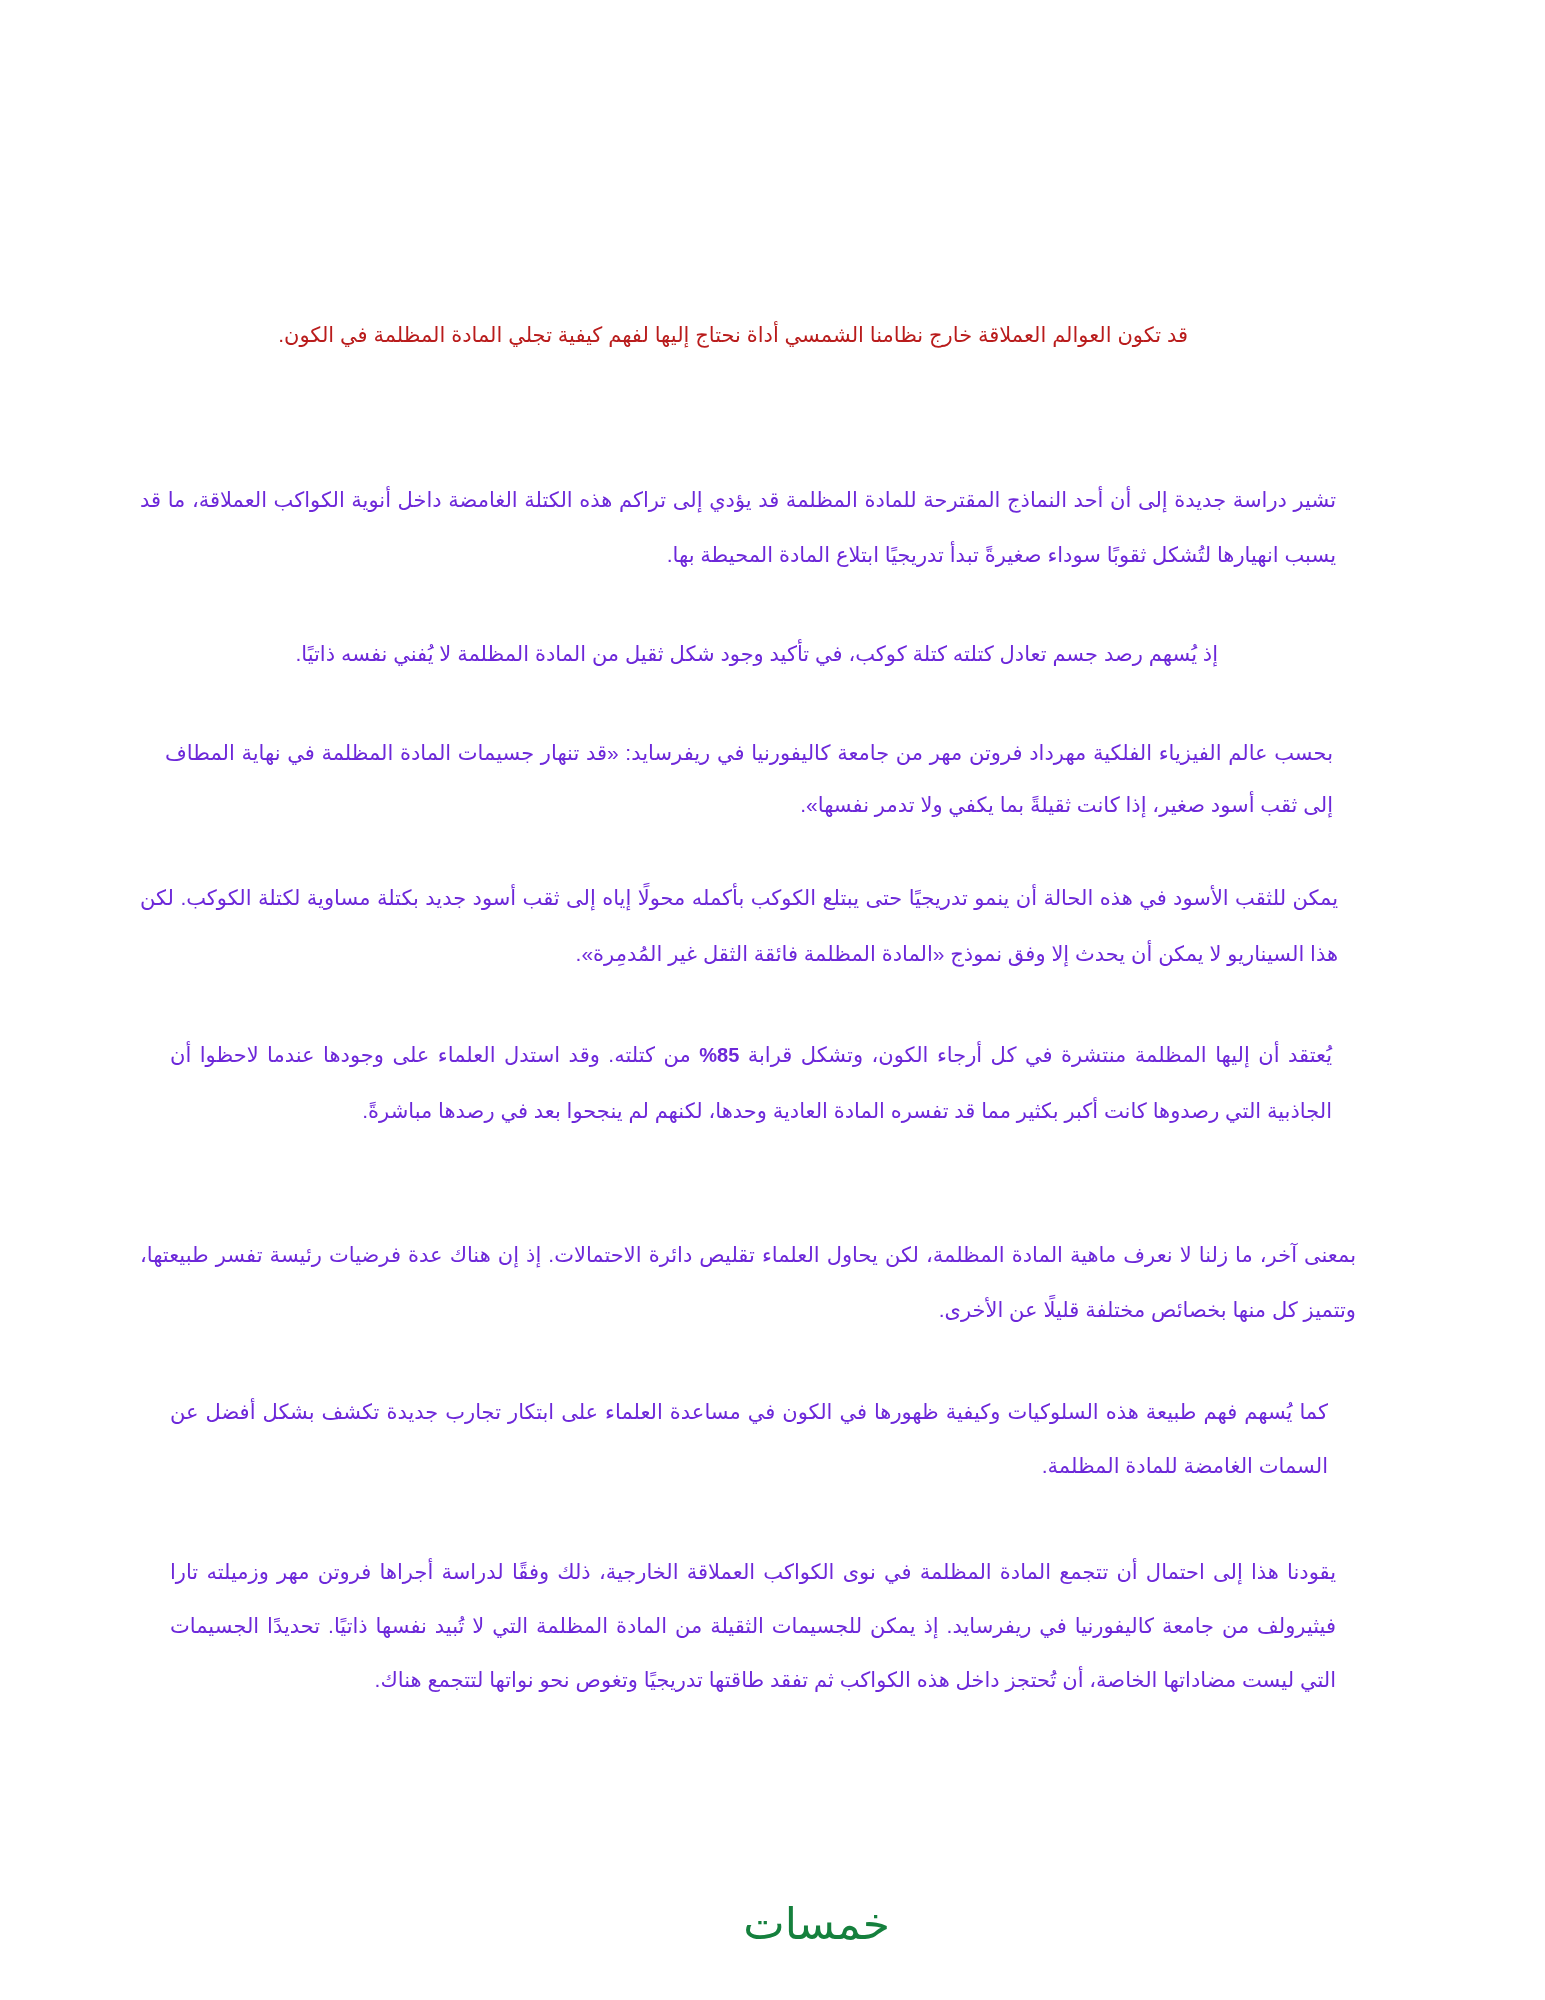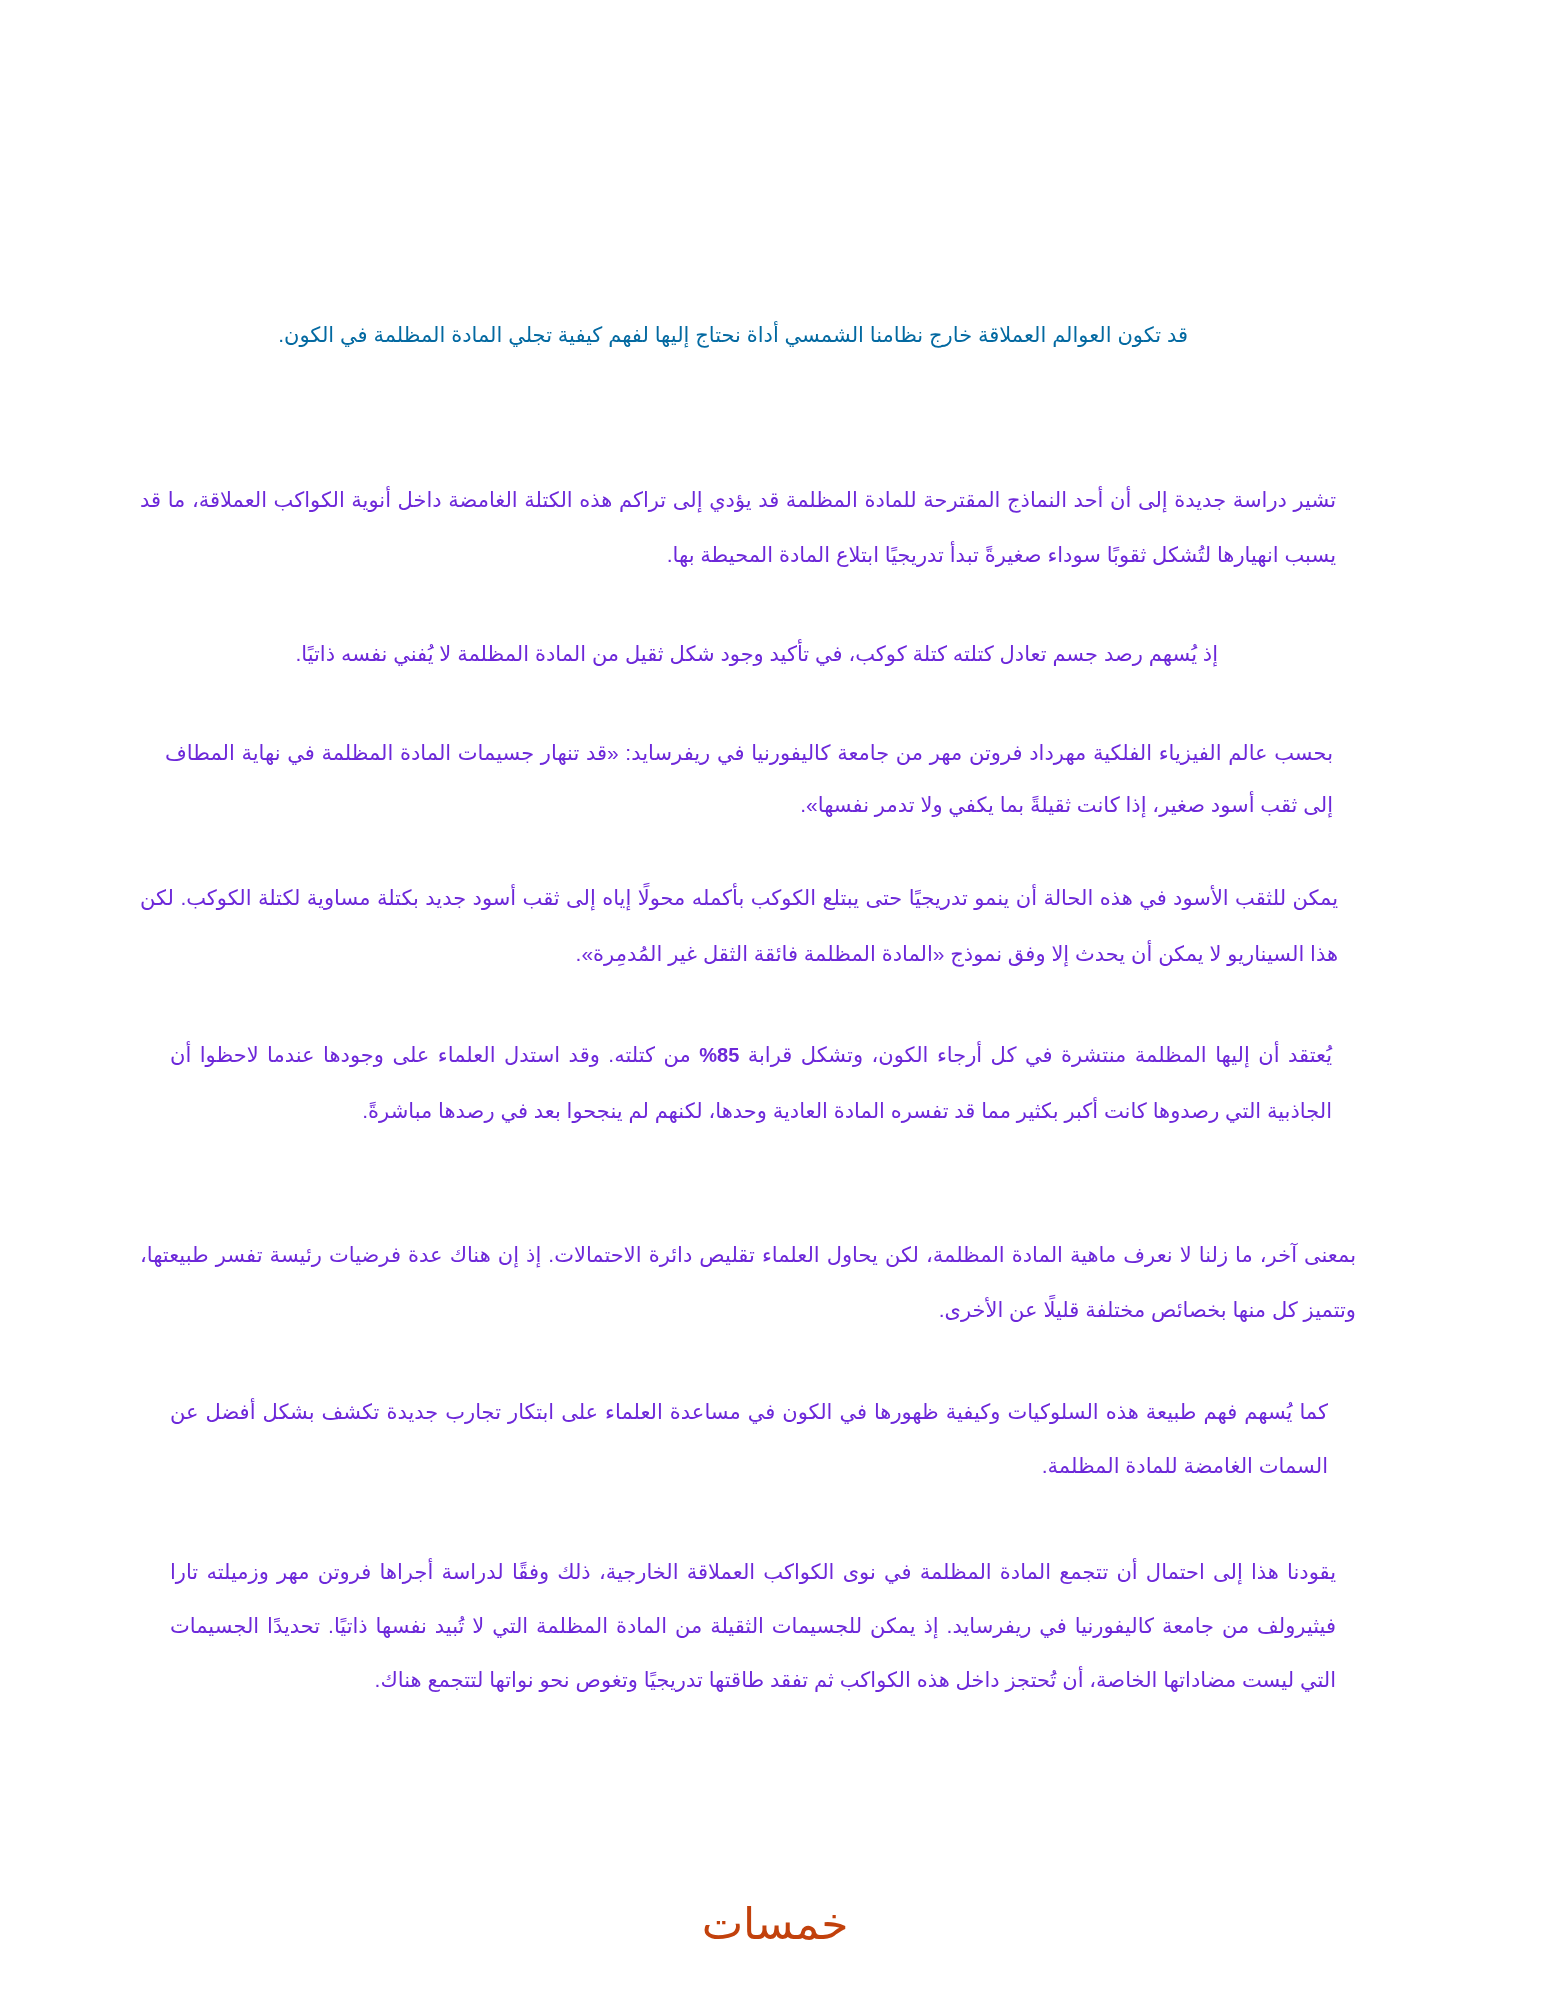--- a/index.html
+++ b/index.html
@@ -11,38 +11,38 @@
     .page { position: absolute; left: 0; top: 0; width: 1545px; height: 2000px; }
     .title {
       position: absolute; left: 178px; width: 1120px; top: 178px;
       direction: rtl; text-align: right;
       color: #0f6fc6; font-size: 47px; line-height: 68px; font-weight: normal;
       margin: 0;
     }
     .subtitle {
       position: absolute; left: 178px; width: 1010px; top: 320px;
       direction: rtl; text-align: right; font-size: 21px; line-height: 30px; margin: 0;
-      color: #0369a1;
+      color: #b91c1c;
     }
     .para {
       position: absolute; direction: rtl; text-align: justify; text-align-last: right;
       font-size: 21px; margin: 0; color: #6d28d9;
     }
     .para b { font-weight: bold; font-size: 20px; }
     .p1 { top: 472px; left: 140px; width: 1196px; line-height: 55px; }
     .p2 { top: 634px; left: 160px; width: 1058px; line-height: 40px; text-align: right; }
     .p3 { top: 727px; left: 165px; width: 1168px; line-height: 52px; }
     .p4 { top: 870px; left: 140px; width: 1198px; line-height: 56px; }
     .p5 { top: 1027px; left: 170px; width: 1162px; line-height: 55px; }
     .p6 { top: 1227px; left: 140px; width: 1216px; line-height: 55px; }
     .p7 { top: 1385px; left: 170px; width: 1158px; line-height: 54px; }
     .p8 { top: 1545px; left: 170px; width: 1166px; line-height: 54px; }
     .watermark {
-      position: absolute; left: 660px; top: 1898px; width: 230px; text-align: center;
-      font-size: 44px; color: #c2410c; direction: rtl; letter-spacing: 2px;
+      position: absolute; left: 660px; top: 1898px; width: 230px; text-align: right;
+      font-size: 44px; color: #15803d; direction: rtl; letter-spacing: 2px;
     }
   </style>
 </head>
 <body>
 
 <div class="page">
   <p class="subtitle">قد تكون العوالم العملاقة خارج نظامنا الشمسي أداة نحتاج إليها لفهم كيفية تجلي المادة المظلمة في الكون.</p>
 
   <p class="para p1">تشير دراسة جديدة إلى أن أحد النماذج المقترحة للمادة المظلمة قد يؤدي إلى تراكم هذه الكتلة الغامضة داخل أنوية الكواكب العملاقة، ما قد يسبب انهيارها لتُشكل ثقوبًا سوداء صغيرةً تبدأ تدريجيًا ابتلاع المادة المحيطة بها.</p>
   <p class="para p2">إذ يُسهم رصد جسم تعادل كتلته كتلة كوكب، في تأكيد وجود شكل ثقيل من المادة المظلمة لا يُفني نفسه ذاتيًا.</p>

